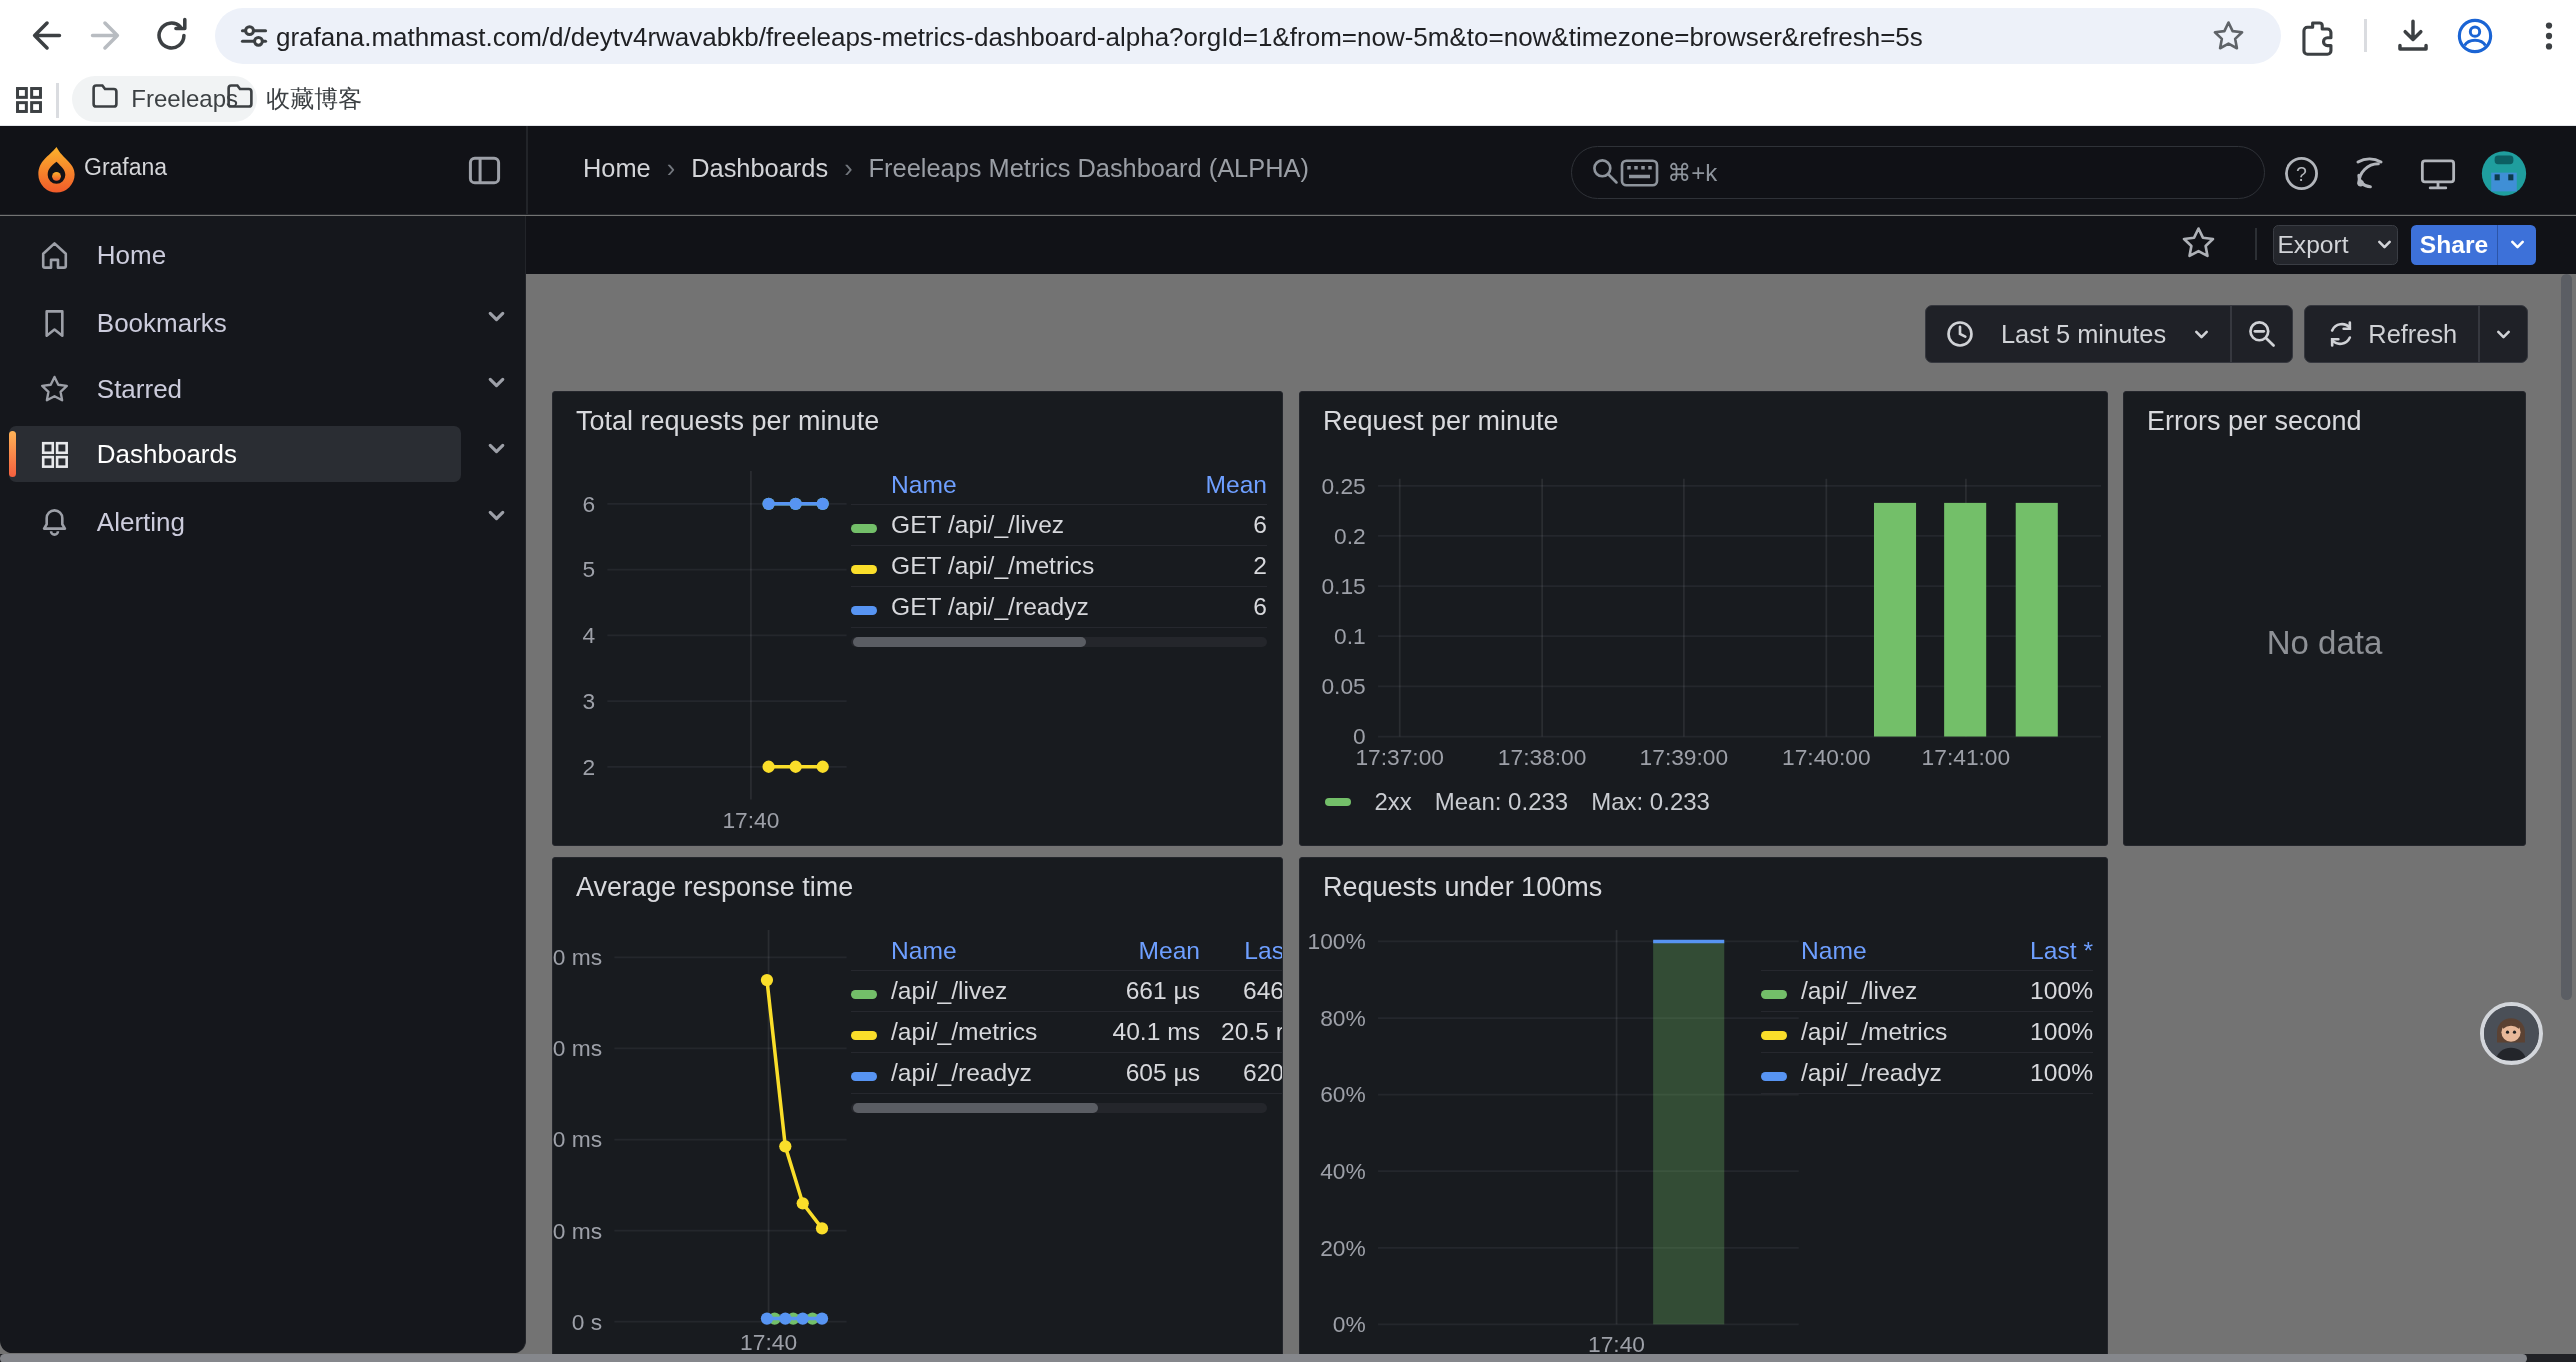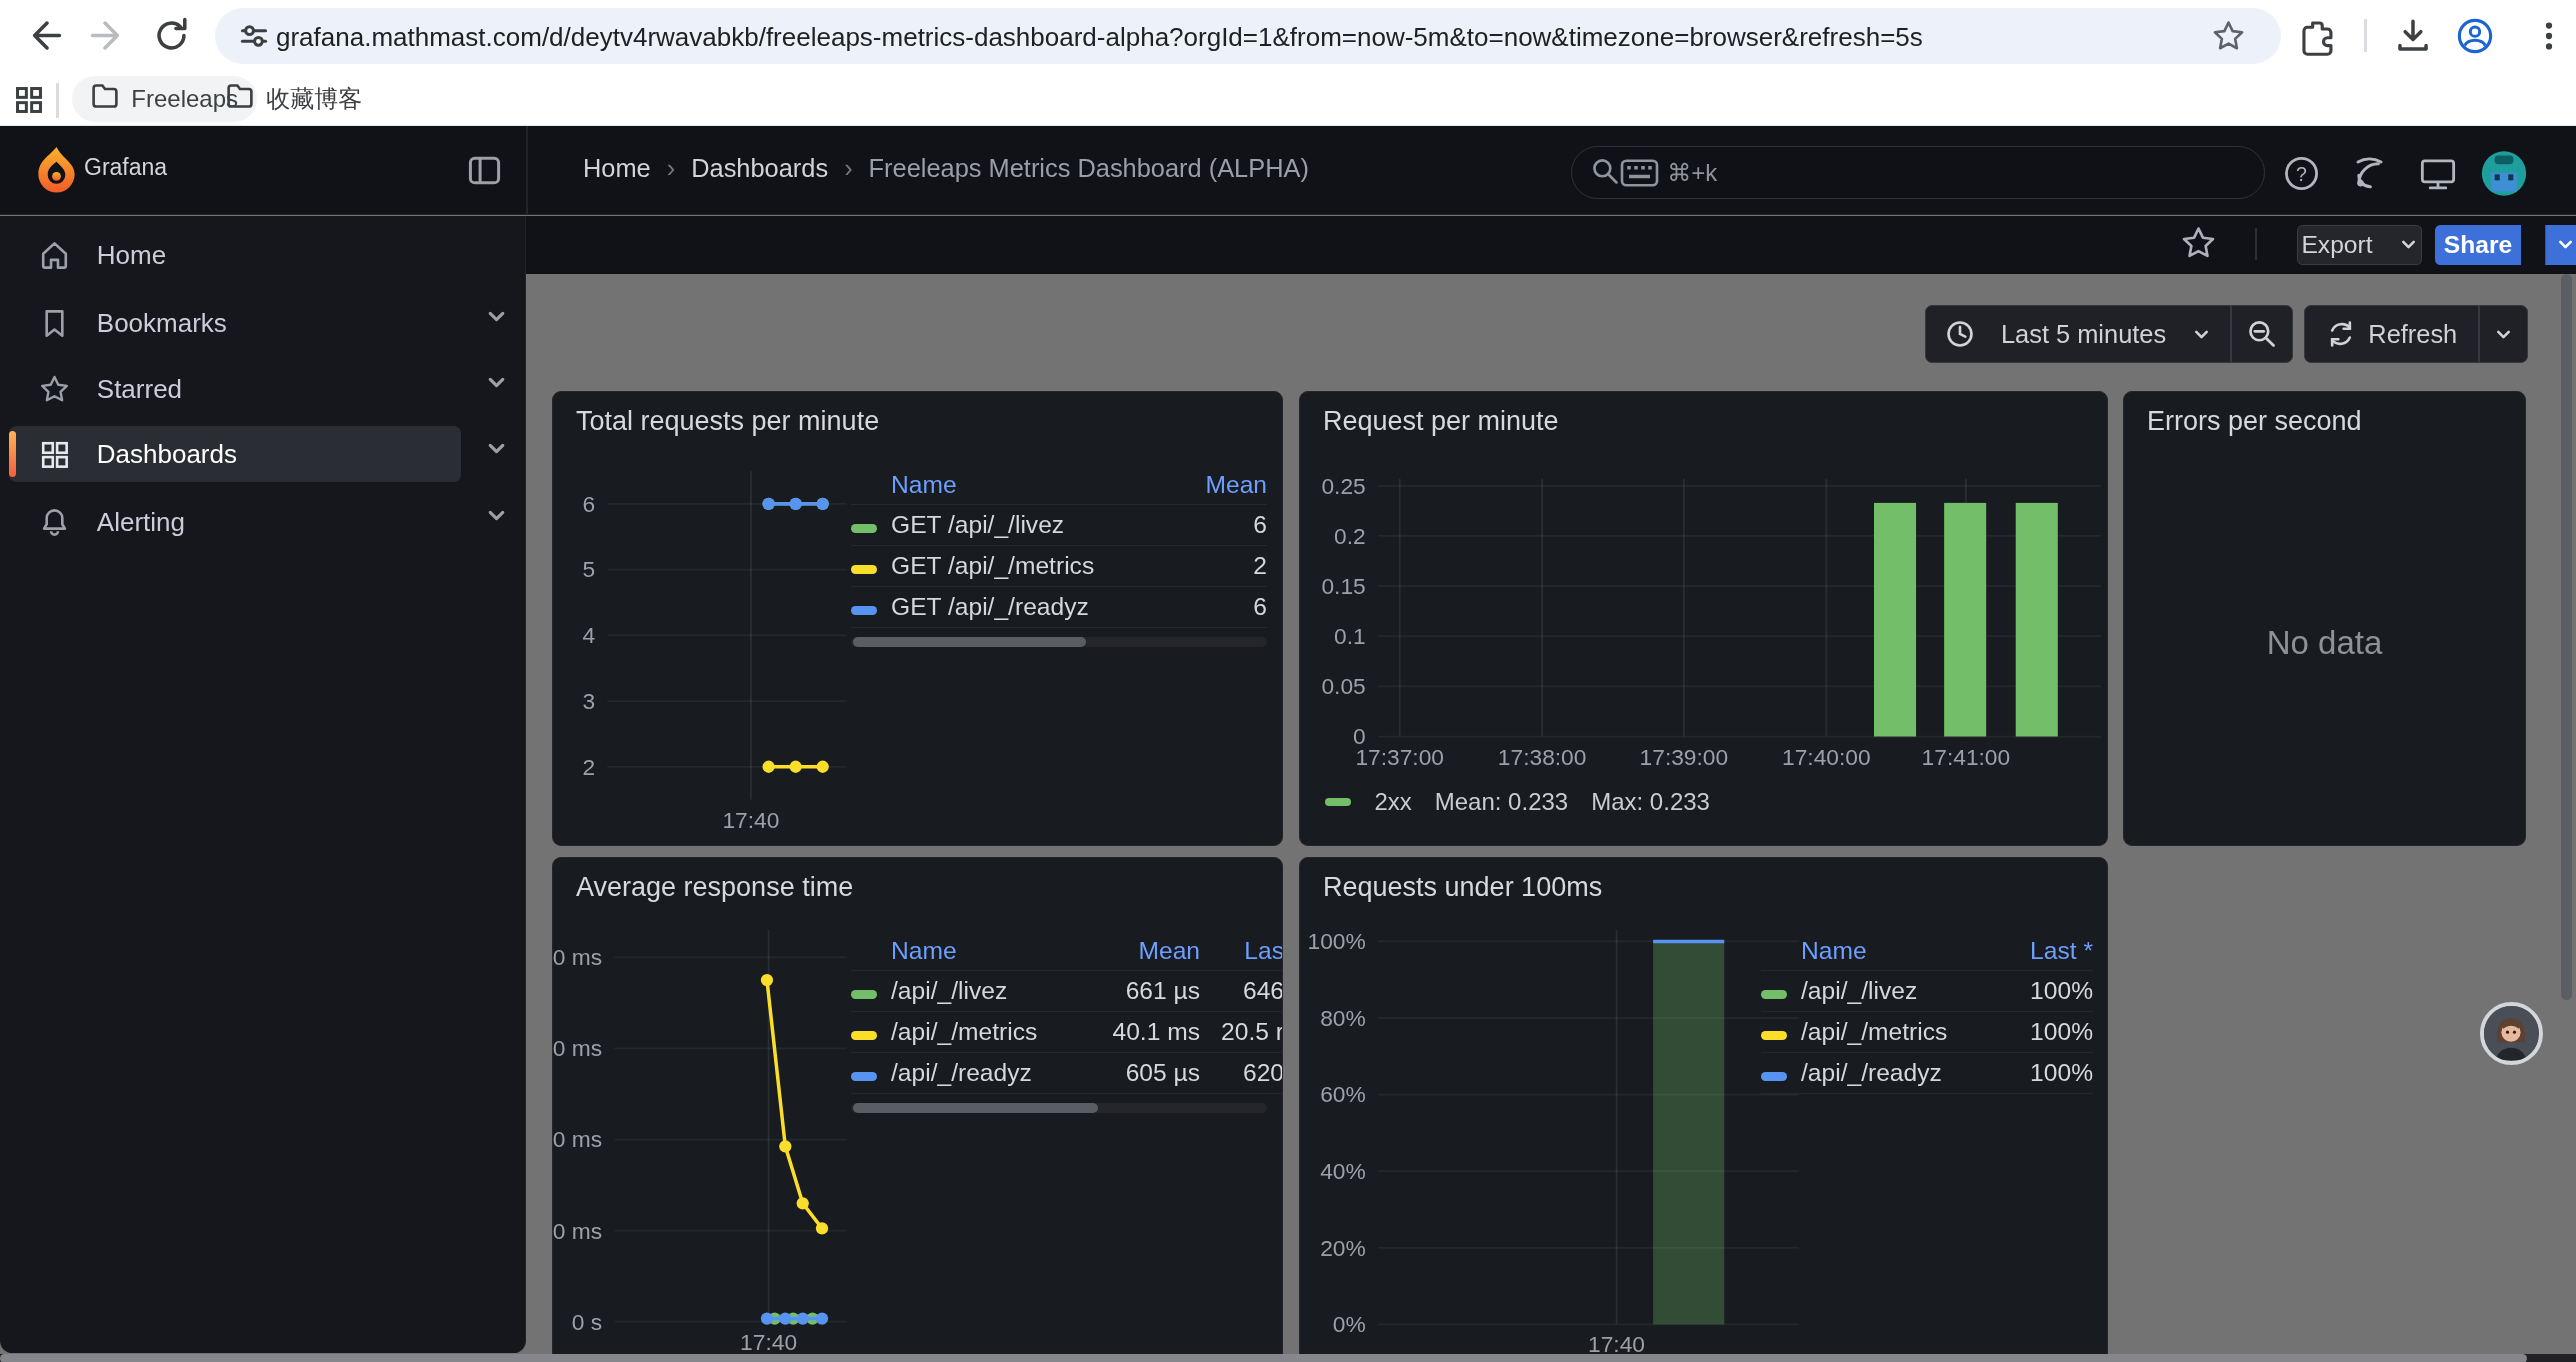--- a/index.html
+++ b/index.html
@@ -22,41 +22,41 @@
   .crumb { font-size:25.4px; color:#d3d4d8; }
   .crumb.muted { color:#9a9ea5; }
   .crumb-sep { font-size:25.4px; color:#73777e; padding:0 16px; }
   .searchbox { position:absolute; left:1571px; top:20px; width:694px; height:53px; background:#101116; border:1.8px solid #2f3238; border-radius:28px; display:flex; align-items:center; padding:0 17.5px; }
   .searchbox .ph { font-size:25.4px; color:#8e949c; margin-left:14px; flex:1; }
   .kbd-hint { display:flex; align-items:center; gap:8.8px; color:#8e949c; font-size:24px; }
   .hdr-icon { position:absolute; top:24.6px; width:46px; height:46px; display:flex; align-items:center; justify-content:center; }
 
   
   .gf-sub { position:absolute; left:526px; top:216px; width:2050px; height:58px; background:#111217; }
-  .btn { display:flex; align-items:center; justify-content:center; gap:26px; border-radius:5.3px; font-size:24.6px; color:#d2d4d8;margin-left:24px; }
+  .btn { display:flex; align-items:center; justify-content:center; gap:26px; border-radius:5.3px; font-size:24.6px; color:#d2d4d8; }
   .btn.secondary { background:#24262c; border:1.8px solid #3a3d44; }
   .share-main { background:#3d71d9; color:#ffffff; font-weight:700; border-radius:5.3px 0 0 5.3px; }
   .share-caret { background:#3d71d9; border-left:1.8px solid #2c55a8; border-radius:0 5.3px 5.3px 0; }
 
   
   .timebtn { position:absolute; background:#1f2127; border:1.8px solid #36383f; border-radius:7px; display:flex; align-items:center; color:#d0d2d6; font-size:25.4px; }
   .seg-div { width:1.8px; align-self:stretch; background:#36383f; }
 
   
   .sidebar { position:absolute; left:0; top:216px; width:526px; height:1137px; background:#15171c; border-right:1.8px solid #222429; border-radius:0 0 12.3px 12.3px; }
   .side-item { position:absolute; left:8.8px; width:452px; height:56px; display:flex; align-items:center; border-radius:7px; }
   .side-item .ic { width:39px; display:flex; justify-content:center; margin-left:26px; }
   .side-item .lbl { font-size:26px; color:#ccccdc; margin-left:23px; }
   .side-item.active { background:#2a2d33; }
   .side-item.active::before { content:""; position:absolute; left:0; top:5.3px; bottom:5.3px; width:7px; border-radius:3.5px; background:linear-gradient(180deg,#ffb357,#f55f3e); }
   .side-item.active .lbl { color:#ffffff; }
   .side-chev { position:absolute; left:480px; width:32px; text-align:center; }
 
   
-  .panel { position:absolute; background:#181b1f; border:1.8px solid #24262c; border-radius:9px; overflow:hidden; }
+  .panel { position:absolute; background:#181b1f; border:1.8px solid #24262c; border-radius:3px; overflow:hidden; }
   .panel-title { position:absolute; left:23px; top:14px; font-size:27px; font-weight:500; color:#d8d9dd; }
   svg.chart { position:absolute; left:0; top:0; }
   svg text.tick { font-family:"Liberation Sans","DejaVu Sans",sans-serif; font-size:26px; fill:#9da0a8; }
   .nodata { position:absolute; left:0; right:0; top:232px; text-align:center; font-size:33px; color:#8e9196; }
 
   
   .legend { position:absolute; font-size:24.6px; color:#d7d8dc; }
   .lg-head, .lg-row { display:grid; align-items:center; height:41px; border-bottom:1.8px solid #26282e; }
   .lg-head { color:#6e9fff; font-weight:500; height:39px; }
   .dash { width:26px; height:8.8px; border-radius:4.4px; display:inline-block; }

